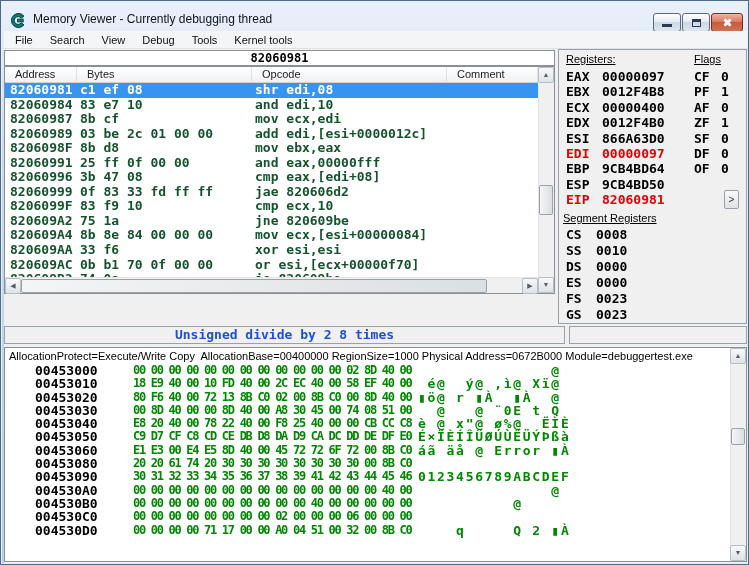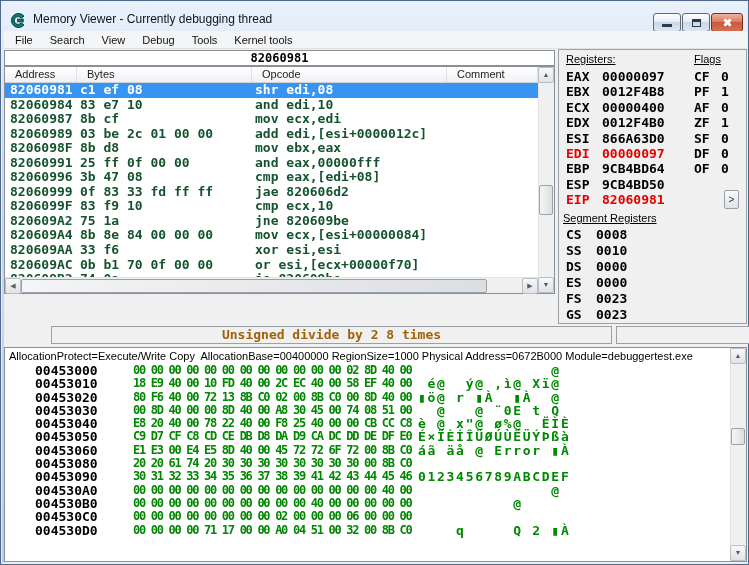--- a/index.html
+++ b/index.html
@@ -63,21 +63,21 @@
   .dvs-up{top:0;right:0;}
   .dvs-down{bottom:0;right:0;}
   .dvs-thumb{right:1px;width:14px;top:118px;height:30px;}
   .dhscroll{position:absolute;left:0;right:16px;bottom:0;height:16px;background:#f0f0f0;border-top:1px solid #e4e4e4;}
   .dhs-left{left:0;top:0;}
   .dhs-right{right:0;top:0;}
   .dhs-thumb{left:16px;top:1px;height:14px;width:466px;}
 
   
   .statusbar{position:absolute;top:295px;height:18px;border:1px solid #9aa0a8;background:#f0f0f0;
-    font-size:13px;color:#a16207;text-align:center;line-height:16px;white-space:pre;margin-left:47px;}
+    font-size:13px;color:#1d4ed8;text-align:center;line-height:16px;white-space:pre;}
   .status-left{left:0;width:561px;}
   .status-right{left:565px;width:178px;}
 
   
   .regs{position:absolute;left:554px;top:18px;width:189px;height:275px;border:1px solid #9aa0a8;background:#f0f0f0;}
   .rtitle{position:absolute;font-size:11px;color:#000;text-decoration:underline;white-space:pre;}
   .regs-title{left:7px;top:3px;}
   .flags-title{left:135px;top:3px;}
   .seg-title{left:4px;top:162px;}
   .reglist{position:absolute;left:7px;top:19px;}

